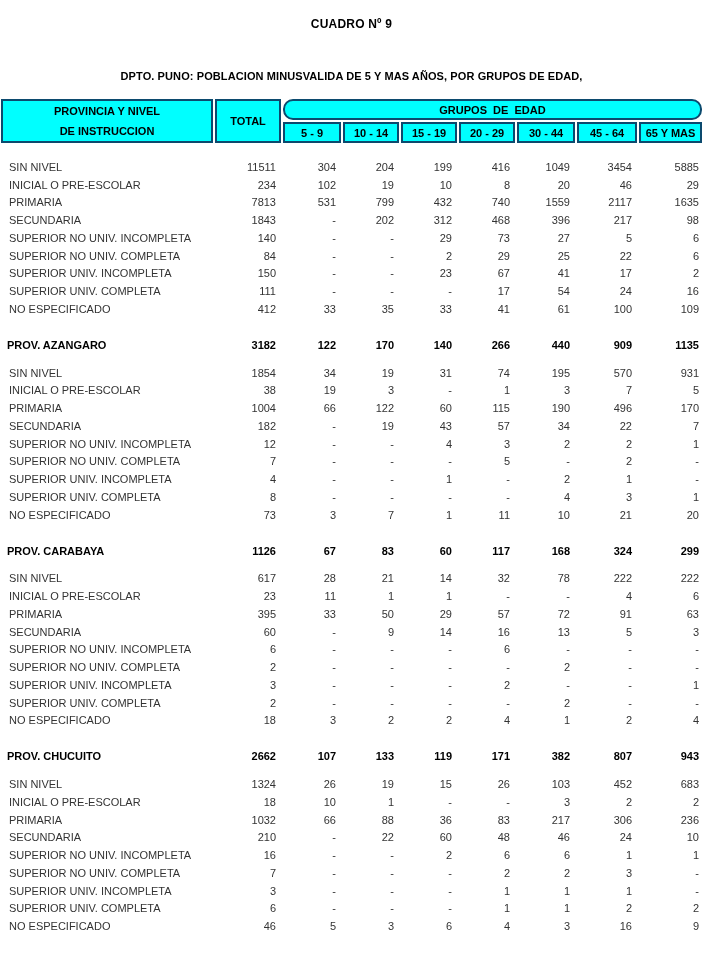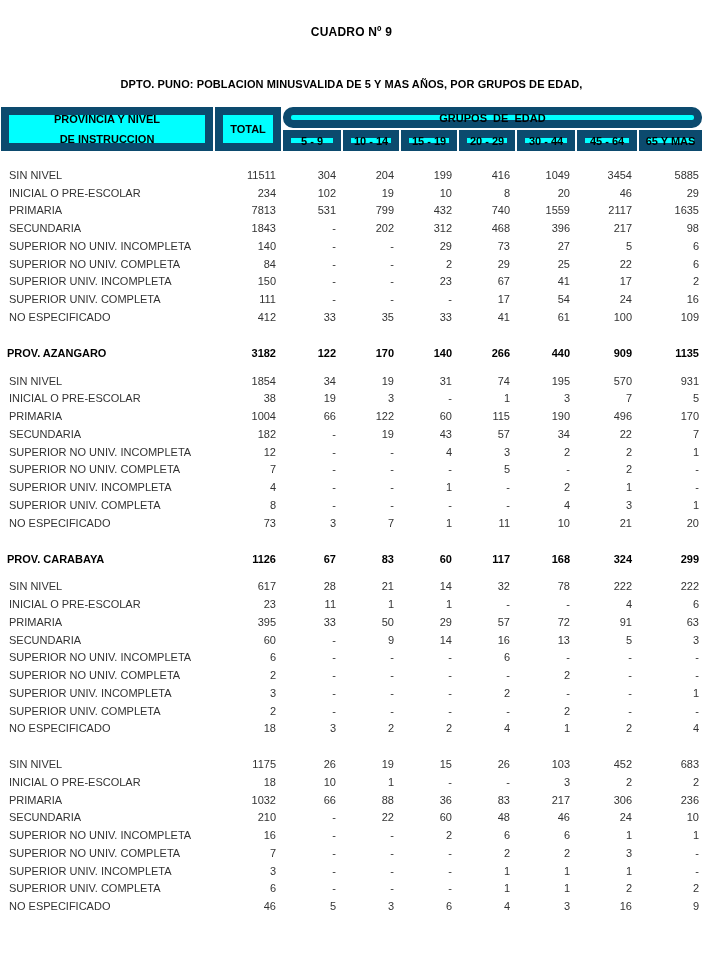--- a/index.html
+++ b/index.html
@@ -5,38 +5,38 @@
   * { margin:0; padding:0; box-sizing:border-box; }
   html,body { background:#fff; }
   body {
     width:703px; height:954px; overflow:hidden;
     font-family:"Liberation Sans", sans-serif;
     color:#000;
   }
   .page { width:703px; }
   .title {
     text-align:center; font-weight:bold; font-size:12px;
-    padding-top:25px; letter-spacing:0.2px;
+    padding-top:17px; letter-spacing:0.2px;
   }
   .subtitle {
     text-align:center; font-weight:bold; font-size:11px;
     margin-top:37px; line-height:17px; letter-spacing:0.1px;
   }
   
   .thead {
     margin:14px 0 0 1px;
     display:grid;
     grid-template-columns:212px 66px 58px 56px 56px 56px 58px 60px 63px;
     grid-template-rows:21px 21px;
     gap:2px;
     width:701px;
   }
   .hcell {
     background:#00FFFF;
-    border:8px solid #0c4a6e;
+    border:2px solid #0c4a6e;
     display:flex; align-items:center; justify-content:center;
     font-weight:bold; font-size:11px; white-space:pre;
   }
   .hcell.label-h { grid-column:1; grid-row:1/3; flex-direction:column; line-height:20px; }
   .hcell.total-h { grid-column:2; grid-row:1/3; }
   .hcell.grupos-h { grid-column:3/10; grid-row:1;border-radius:10px; }
   
   .tbody { margin-left:1px; width:701px; }
   .section { margin-bottom:18px; }
   .trow {
@@ -400,23 +400,34 @@
           <div class="cell num-cell">3</div>
           <div class="cell num-cell">2</div>
           <div class="cell num-cell">2</div>
           <div class="cell num-cell">4</div>
           <div class="cell num-cell">1</div>
           <div class="cell num-cell">2</div>
           <div class="cell num-cell">4</div>
         </div>
       </div>
       <div class="section">
+        <div class="trow bold-row">
+          <div class="cell label-cell">PROV. CHUCUITO</div>
+          <div class="cell num-cell">2662</div>
+          <div class="cell num-cell">107</div>
+          <div class="cell num-cell">133</div>
+          <div class="cell num-cell">119</div>
+          <div class="cell num-cell">171</div>
+          <div class="cell num-cell">382</div>
+          <div class="cell num-cell">807</div>
+          <div class="cell num-cell">943</div>
+        </div>
         <div class="trow data-row">
           <div class="cell label-cell">SIN NIVEL</div>
-          <div class="cell num-cell">1175</div>
+          <div class="cell num-cell">1324</div>
           <div class="cell num-cell">26</div>
           <div class="cell num-cell">19</div>
           <div class="cell num-cell">15</div>
           <div class="cell num-cell">26</div>
           <div class="cell num-cell">103</div>
           <div class="cell num-cell">452</div>
           <div class="cell num-cell">683</div>
         </div>
         <div class="trow data-row">
           <div class="cell label-cell">INICIAL O PRE-ESCOLAR</div>

